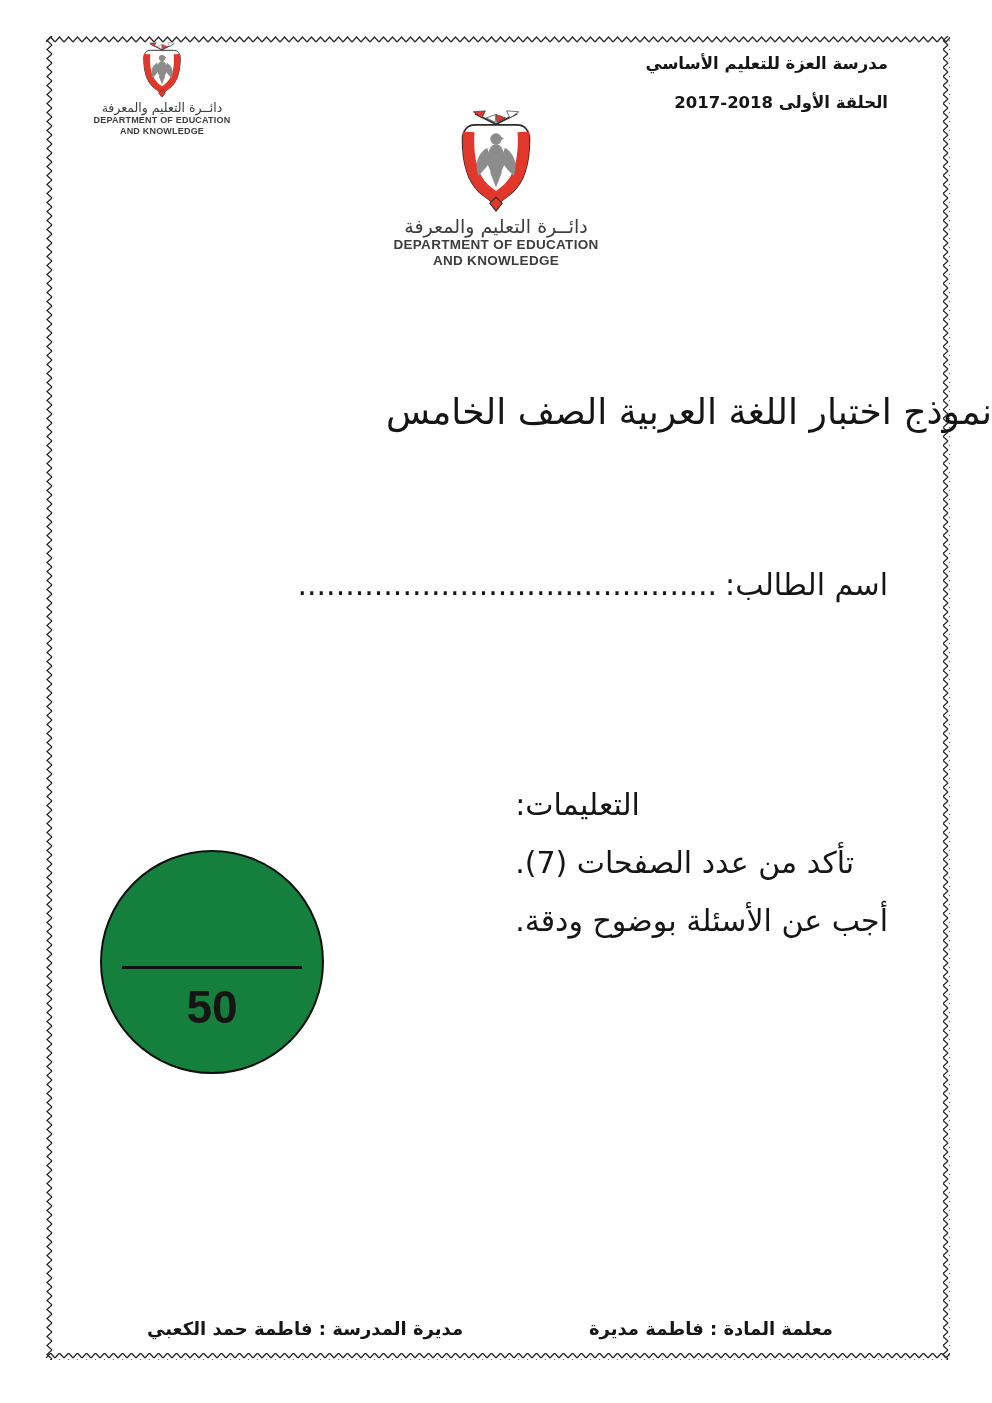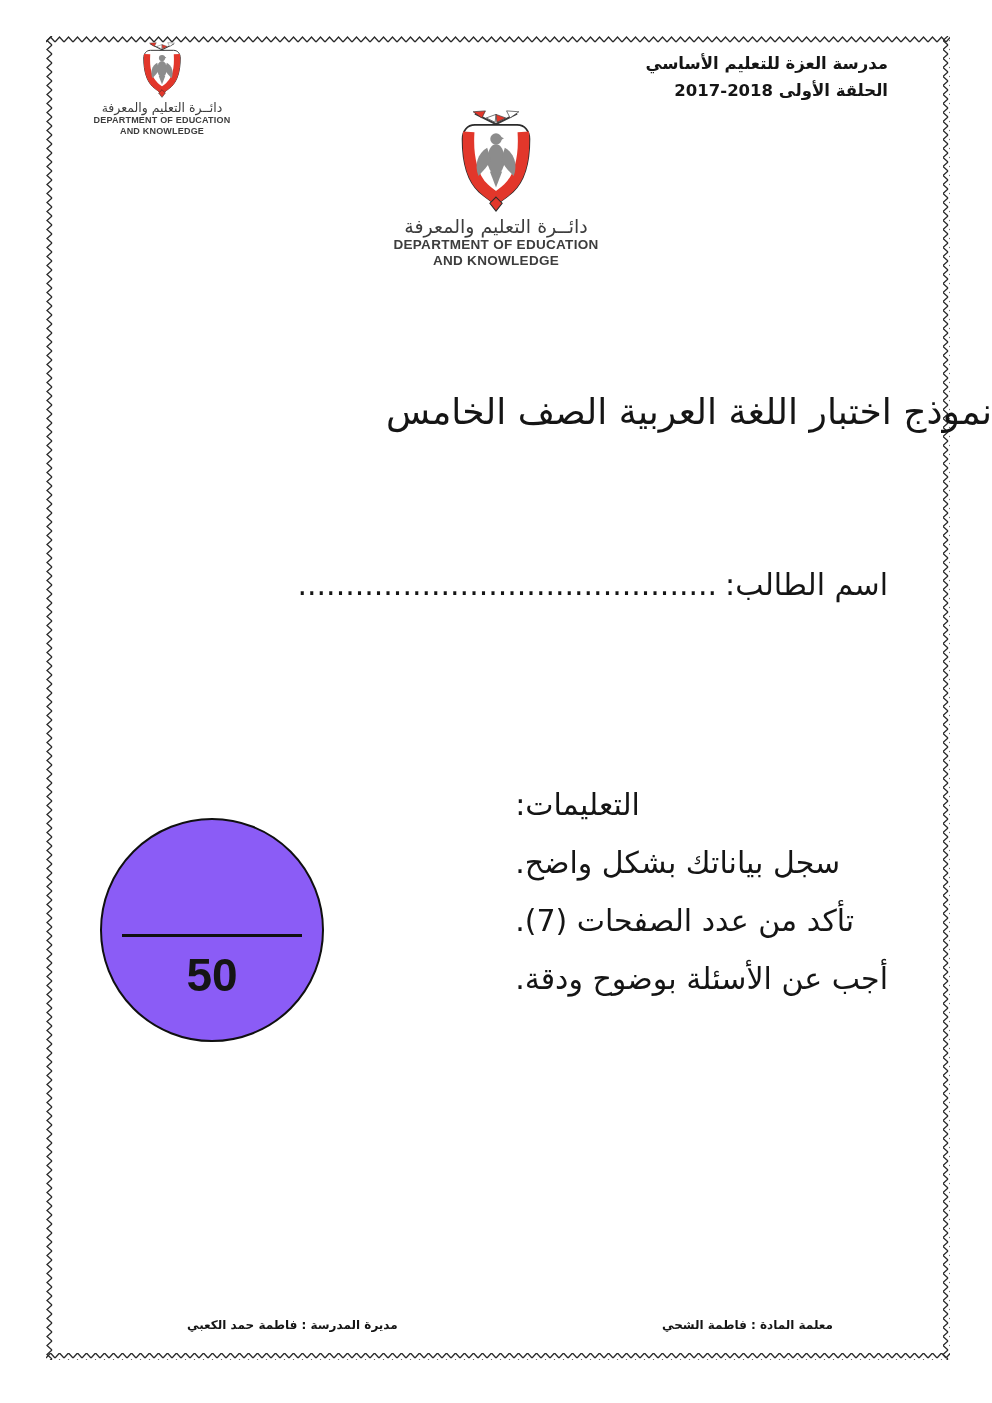--- a/index.html
+++ b/index.html
@@ -13,40 +13,40 @@
   .logo-center { position:absolute; left:0; right:0; top:110px; text-align:center; }
   .logo-ar { color:#3d3d3d; direction:rtl; }
   .logo-en { color:#3d3d3d; font-family:"Liberation Sans", sans-serif; font-weight:bold; }
   .logo-small .logo-ar { font-size:12.5px; margin-top:2px; }
   .logo-small .logo-en { font-size:9px; line-height:10.5px; letter-spacing:0.2px; }
   .logo-center .logo-ar { font-size:19px; margin-top:3px; }
   .logo-center .logo-en { font-size:13.5px; line-height:15.5px; letter-spacing:0.3px; }
 
   .header-right { position:absolute; right:104px; top:52px; direction:rtl; text-align:right;
                   font-weight:bold; font-size:16.5px; line-height:23px; }
-  .header-right .hr-l1 { margin-bottom:4px; }
+  .header-right .hr-l1 { margin-bottom:16px; }
 
   .title-block { position:absolute; left:0; right:0; top:380px; direction:rtl; text-align:right;
                  font-size:36px; line-height:64px; }
 
   .fields { position:absolute; right:104px; top:556px; direction:rtl; text-align:left;
             font-size:30px; line-height:58px; white-space:nowrap; }
   .fields .field-label { margin-left:8px; }
   .fields .dots { letter-spacing:1px; }
 
   .instructions { position:absolute; right:104px; top:776px; direction:rtl; text-align:left;
                   font-size:30px; line-height:58px; }
 
-  .score-circle { position:absolute; left:100px; top:818px; width:220px; height:220px;
-                  border:2.5px solid #101010; border-radius:50%; background:#8b5cf6; }
+  .score-circle { position:absolute; left:100px; top:850px; width:220px; height:220px;
+                  border:2.5px solid #101010; border-radius:50%; background:#15803d; }
   .score-line { position:absolute; left:20px; right:20px; top:52%; height:3px; background:#101010; }
   .score-value { position:absolute; left:0; right:0; top:58%; text-align:center;
                  font-family:"Liberation Sans", sans-serif; font-weight:bold; font-size:46px; }
 
-  .footer-label { position:absolute; top:1318px; direction:rtl; font-weight:bold; font-size:12px;margin-left:40px; }
+  .footer-label { position:absolute; top:1318px; direction:rtl; font-weight:bold; font-size:18px; }
   .footer-teacher { right:159px; }
   .footer-principal { left:147px; }
 
   .emblem { display:block; margin:0 auto; }
 </style>
 </head>
 <body>
 
 <div class="page">
 
@@ -132,21 +132,20 @@
     </div>
   </div>
 
   <div class="score-circle">
     <div class="score-line"></div>
     <div class="score-value">50</div>
   </div>
 
   <div class="instructions">
     <div>التعليمات:</div>
-    <div>سجل بياناتك بشكل واضح.</div>
     <div>تأكد من عدد الصفحات (7).</div>
     <div>أجب عن الأسئلة بوضوح ودقة.</div>
   </div>
 
-  <div class="footer-label footer-teacher">معلمة المادة : فاطمة الشحي</div>
+  <div class="footer-label footer-teacher">معلمة المادة : فاطمة مديرة</div>
   <div class="footer-label footer-principal">مديرة المدرسة : فاطمة حمد الكعبي</div>
 
 </div>
 
 </body></html>

